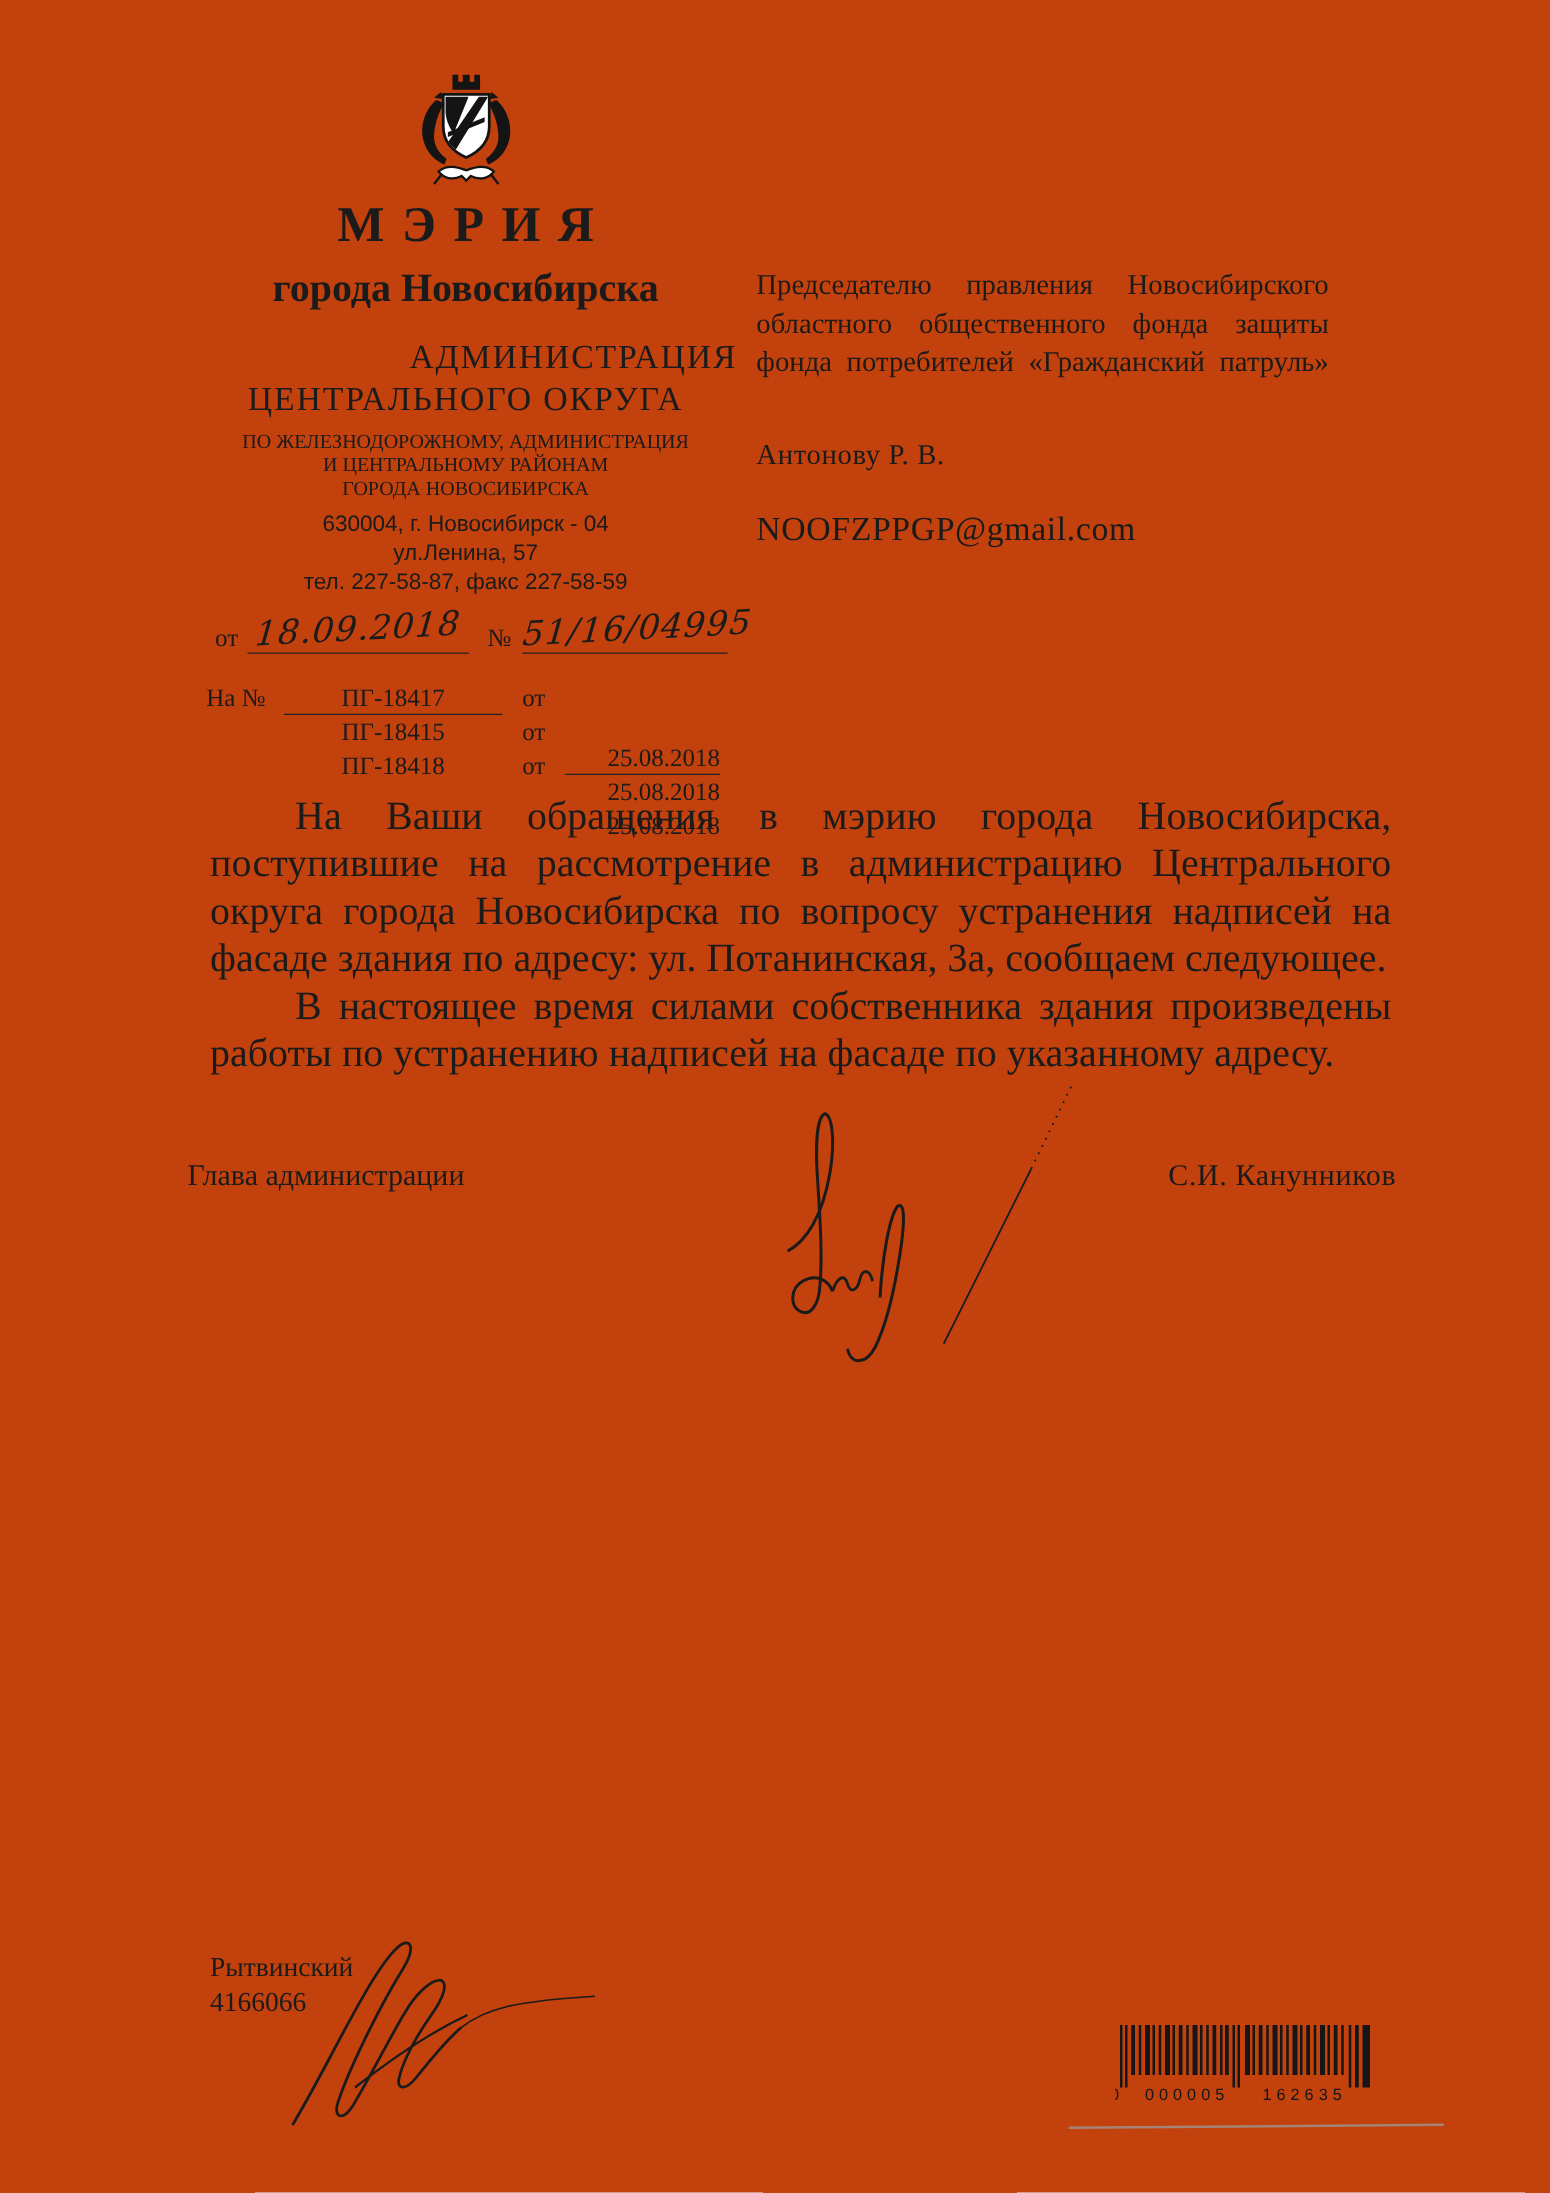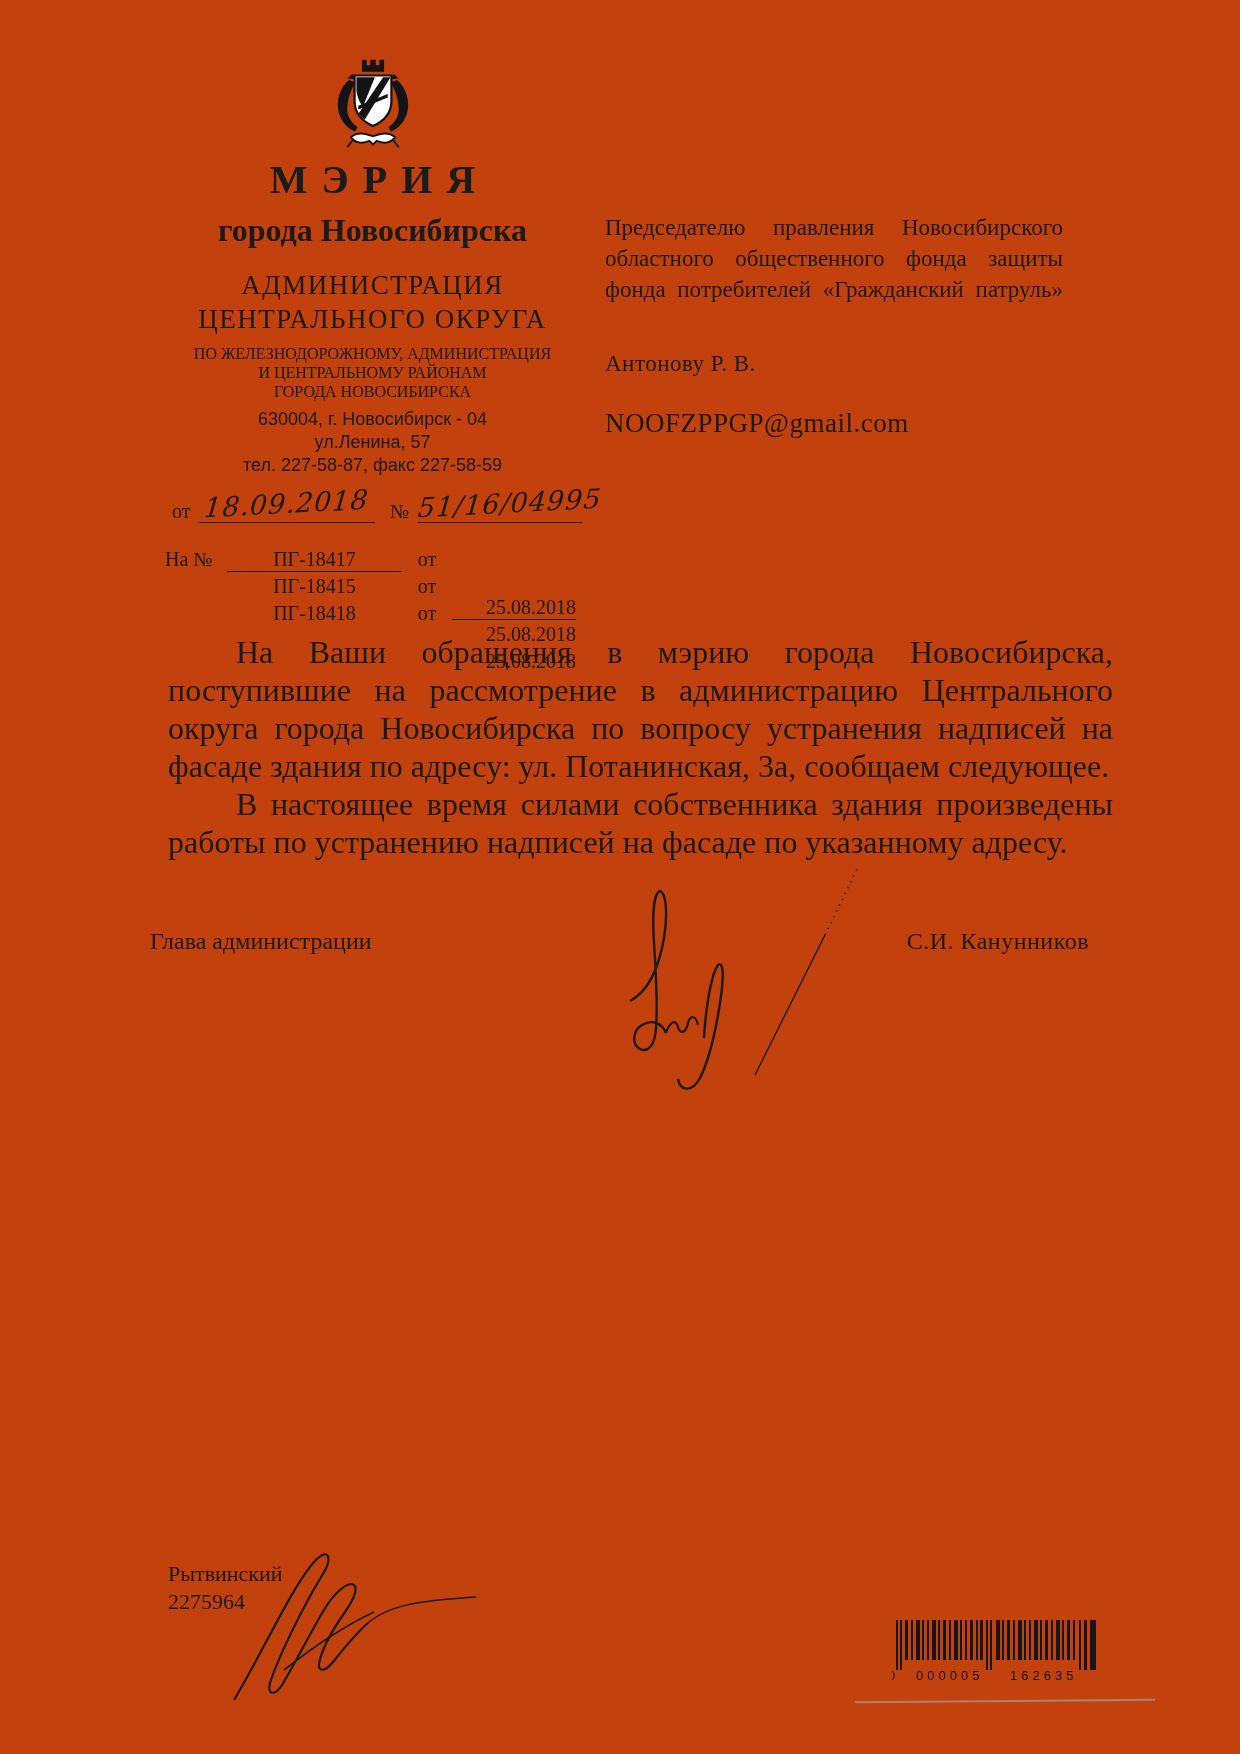--- a/index.html
+++ b/index.html
@@ -6,21 +6,21 @@
   .page{
     position:relative;width:1240px;height:1754px;background:#c2410c;
     margin:0 auto;overflow:hidden;color:#1b1b1b;
     font-family:"Liberation Serif", serif;
   }
   
   .left-col{position:absolute;left:155px;top:56px;width:435px;text-align:center;}
   .emblem{display:block;margin:0 auto 6px auto;}
   .org1{font-size:40px;font-weight:bold;letter-spacing:14px;line-height:1;margin-top:8px;text-indent:14px;}
   .org2{font-size:32px;font-weight:bold;line-height:1;margin-top:14px;}
-  .div1{font-size:27px;letter-spacing:1.5px;line-height:1;margin-top:26px;}
+  .div1{font-size:27px;letter-spacing:1.5px;line-height:1;margin-top:26px;text-align:right;}
   .div2{font-size:27px;letter-spacing:1.5px;line-height:1;margin-top:7px;}
   .divd{font-size:16px;line-height:19px;}
   .divd.first{margin-top:11px;}
   .addr{font-family:"Liberation Sans", sans-serif;font-size:18px;line-height:23px;}
   .addr.first{margin-top:7px;}
   
   .recipient{position:absolute;left:605px;top:212px;width:458px;font-size:23px;}
   .addr-line{text-align:justify;text-align-last:justify;line-height:31px;}
   .rec-name{margin-top:46px;letter-spacing:0.5px;}
   .rec-email{margin-top:31px;font-size:27px;letter-spacing:0.5px;}
@@ -44,21 +44,21 @@
   .inrow .c-num{width:175px;text-align:center;}
   .inrow .c-ot{width:50px;text-align:center;}
   .inrow .c-date{width:124px;text-align:right;margin-top:48px;}
   .inrow.first .c-num,.inrow.first .c-date{border-bottom:1.6px solid #222;}
   
   .body-text{position:absolute;left:168px;top:633px;width:945px;
     font-size:32px;line-height:38px;text-align:justify;}
   .body-text p{margin:0;text-indent:68px;}
   
   .sign-title{position:absolute;left:150px;top:928px;font-size:24px;}
-  .sign-name{position:absolute;right:151px;top:928px;font-size:24px;letter-spacing:0.5px;}
+  .sign-name{position:absolute;right:123px;top:928px;font-size:24px;letter-spacing:0.5px;}
   .sig-main{position:absolute;left:600px;top:853px;}
   
   .exec{position:absolute;left:168px;top:1560px;font-size:22px;line-height:28px;}
   .sig-exec{position:absolute;left:226px;top:1548px;}
   
   .barcode{position:absolute;left:892px;top:1620px;}
   .scan-line{position:absolute;left:855px;top:1700px;width:300px;height:2px;
     background:#9b9b9b;opacity:0.75;transform:rotate(-0.45deg);}
   svg{display:block;}
 </style>
@@ -152,21 +152,21 @@
       <path stroke-width="1.4" d="M155,222 L225,82"></path>
       <path stroke-width="1.4" stroke-dasharray="1.5,5" d="M225,82 L259,12"></path>
       <path stroke-width="2.4" d="M30,148 C45,140 58,120 64,85 C68,60 66,40 60,38 C54,40 52,60 54,90 C56,120 58,150 56,175 C55,192 48,200 40,196 C32,192 32,178 42,172 C52,166 62,170 66,180"></path>
       <path stroke-width="2.2" d="M66,180 C70,168 76,166 78,174 C80,182 86,180 88,170 C90,162 96,162 98,172"></path>
       <path stroke-width="2.4" d="M104,185 C106,150 112,120 118,112 C124,108 124,124 120,150 C116,176 110,205 100,225 C92,240 80,238 78,226"></path>
     </g>
   </svg>
 
   <div class="exec">
     <div>Рытвинский</div>
-    <div>2275964</div>
+    <div>4166066</div>
   </div>
 
   <svg class="sig-exec" width="255" height="162" viewBox="0 0 255 162">
     <g fill="none" stroke="#1b1b1b">
       <path stroke-width="2.2" d="M8,152 C38,102 70,30 92,10 C102,1 107,9 97,26 C76,60 52,110 44,135 C41,146 48,149 56,137 C70,114 88,78 98,62"></path>
       <path stroke-width="2.2" d="M98,62 C106,48 118,36 126,36 C133,38 129,50 119,64 C105,84 95,104 93,116 C92,124 99,124 107,114 C119,99 131,84 143,74"></path>
       <path stroke-width="1.3" d="M143,74 C162,59 185,53 250,49"></path>
       <path stroke-width="1.8" d="M58,122 C86,100 118,78 148,64"></path>
     </g>
   </svg>

